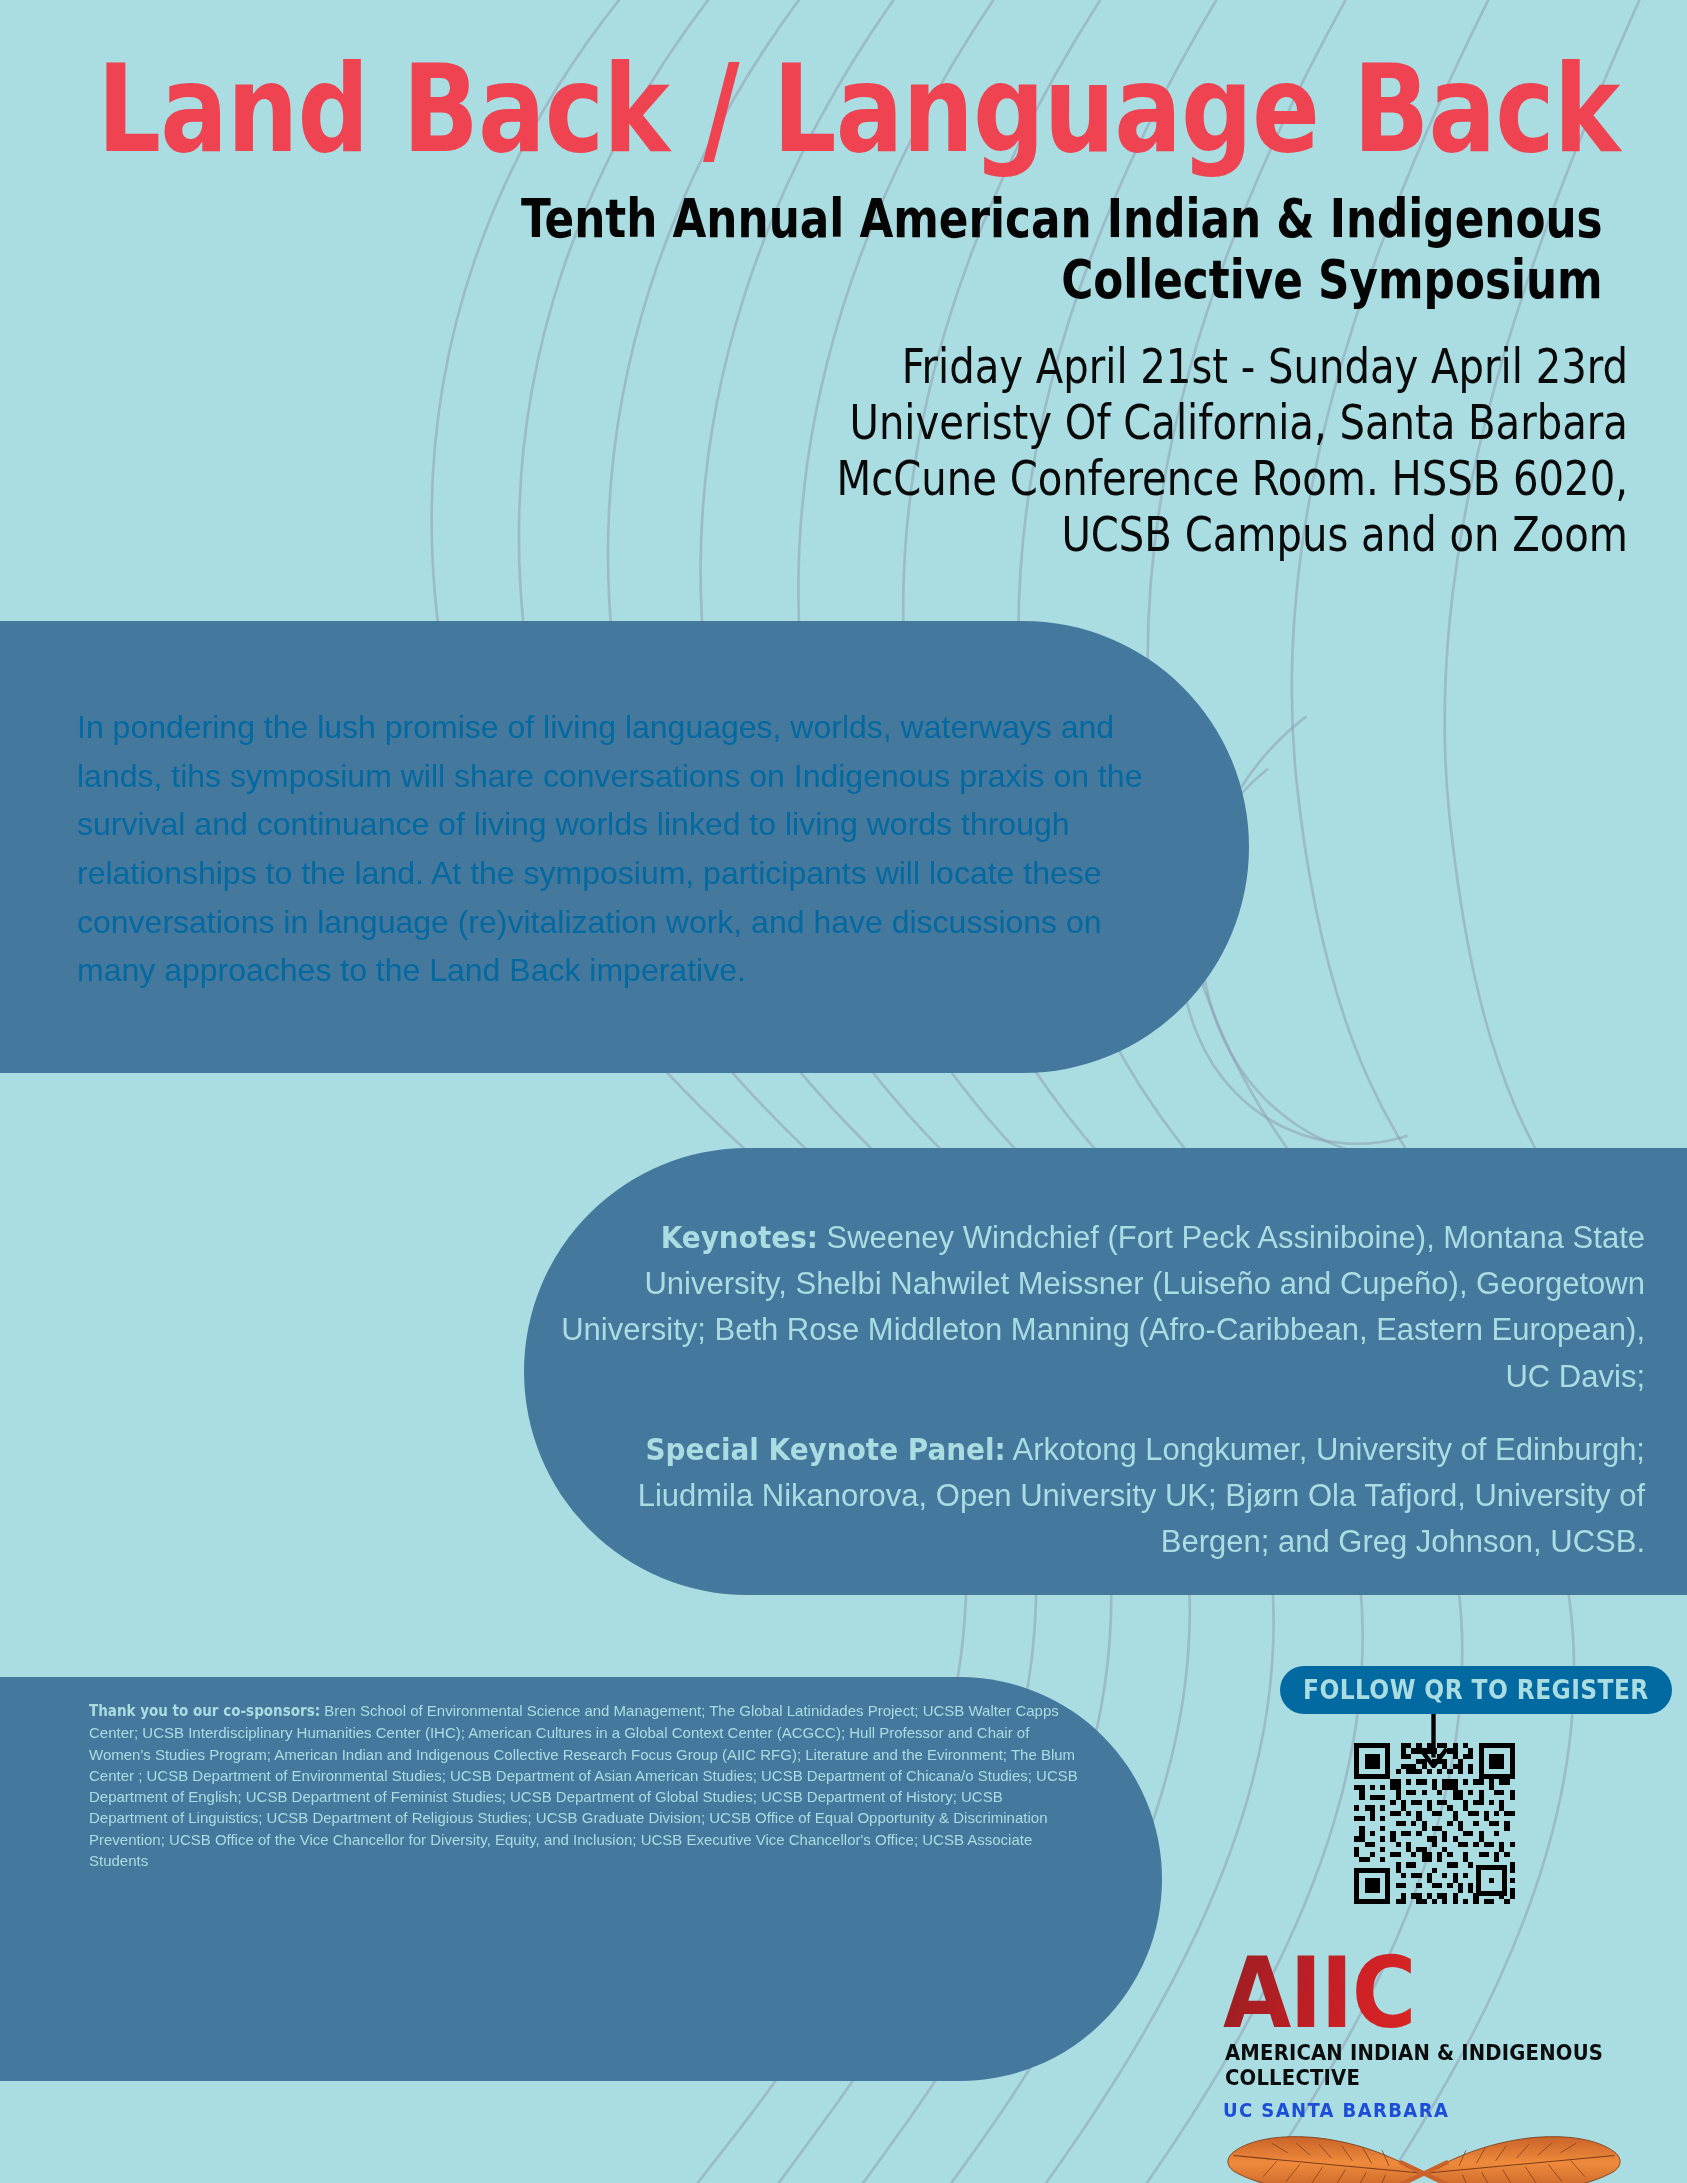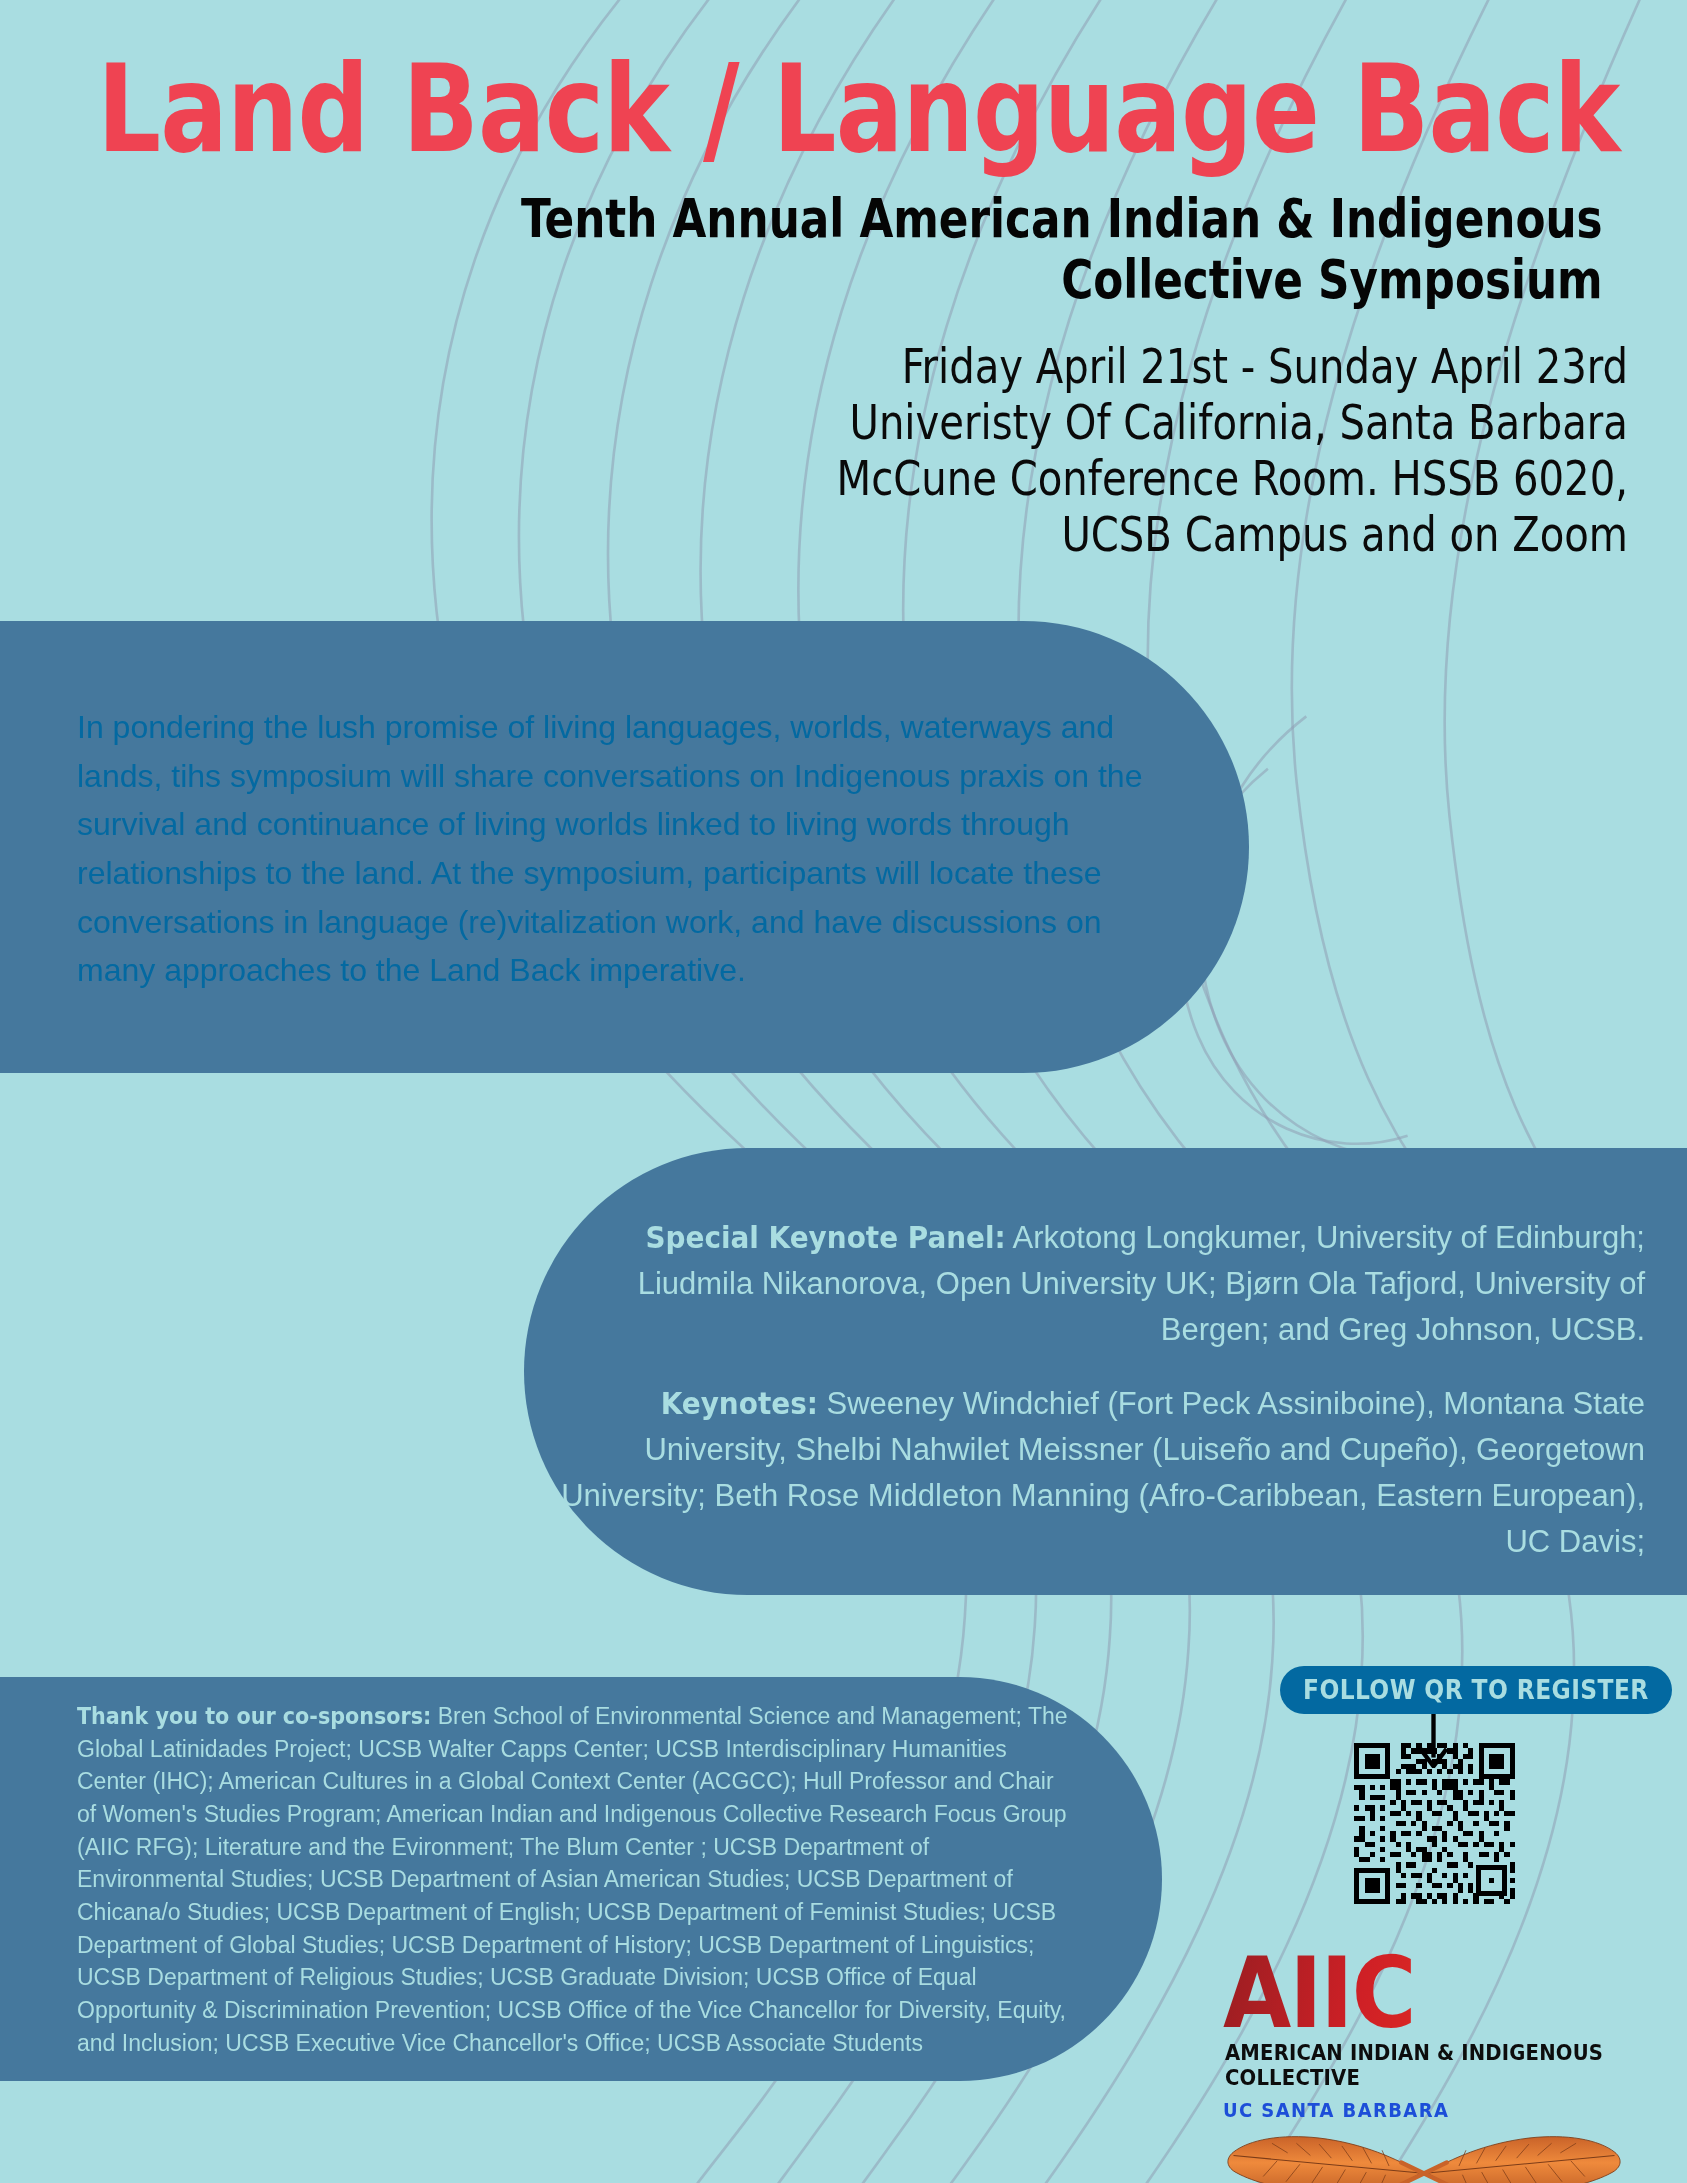--- a/index.html
+++ b/index.html
@@ -91,23 +91,23 @@
     text-align:right;
   }
   .keys-text .para{margin-bottom:26px;}
   .keys-text .para:last-child{margin-bottom:0;}
   .keys-text b,.spon-text b{
     font-family:"Liberation Sans Narrow","DejaVu Sans Condensed","Liberation Sans",sans-serif;
     font-weight:bold;
   }
   .spon-text{
     position:absolute;z-index:6;
-    left:77px;top:1700px;width:996px;
+    left:89px;top:1700px;width:996px;
     color:#a9dde1;
-    font-size:23px;line-height:1.42;
+    font-size:15px;line-height:1.42;
   }
   
   #register-pill{
     position:absolute;z-index:7;
     left:1280px;top:1666px;
     background:#0369a1;
     border-radius:35px;
     padding:8.7px 23px 9.6px;
     color:#a9dde1;
     font-family:"Liberation Sans Narrow","DejaVu Sans Condensed","Liberation Sans",sans-serif;
@@ -201,24 +201,24 @@
       <div>UCSB Campus and on Zoom</div>
     </div>
   </div>
 
   <div class="panel" id="panel-desc"></div>
   <div class="desc-text">In pondering the lush promise of living languages, worlds, waterways and lands, tihs symposium will share conversations on Indigenous praxis on the survival and continuance of living worlds linked to living words through relationships to the land. At the symposium, participants will locate these conversations in language (re)vitalization work, and have discussions on many approaches to the Land Back imperative.</div>
 
   <div class="panel" id="panel-keys"></div>
   <div class="keys-text">
     <div class="para">
-      <b>Special Keynote Panel:</b><span> Arkotong Longkumer, University of Edinburgh; Liudmila Nikanorova, Open University UK; Bjørn Ola Tafjord, University of Bergen; and Greg Johnson, UCSB.</span>
+      <b>Keynotes:</b><span> Sweeney Windchief (Fort Peck Assiniboine), Montana State University, Shelbi Nahwilet Meissner (Luiseño and Cupeño), Georgetown University; Beth Rose Middleton Manning (Afro-Caribbean, Eastern European), UC Davis;</span>
     </div>
     <div class="para">
-      <b>Keynotes:</b><span> Sweeney Windchief (Fort Peck Assiniboine), Montana State University, Shelbi Nahwilet Meissner (Luiseño and Cupeño), Georgetown University; Beth Rose Middleton Manning (Afro-Caribbean, Eastern European), UC Davis;</span>
+      <b>Special Keynote Panel:</b><span> Arkotong Longkumer, University of Edinburgh; Liudmila Nikanorova, Open University UK; Bjørn Ola Tafjord, University of Bergen; and Greg Johnson, UCSB.</span>
     </div>
   </div>
 
   <div class="panel" id="panel-spon"></div>
   <div class="spon-text">
     <b>Thank you to our co-sponsors:</b><span> Bren School of Environmental Science and Management;  The Global Latinidades Project; UCSB Walter Capps Center; UCSB Interdisciplinary Humanities Center (IHC); American Cultures in a Global Context Center (ACGCC); Hull Professor and Chair of Women's Studies Program;   American Indian and Indigenous Collective Research Focus Group (AIIC RFG);  Literature and the Evironment;  The Blum Center ; UCSB Department of Environmental Studies; UCSB Department of Asian American Studies; UCSB Department of Chicana/o Studies; UCSB Department of English; UCSB Department of Feminist Studies; UCSB Department of Global Studies; UCSB Department of History; UCSB Department of Linguistics; UCSB Department of Religious Studies; UCSB Graduate Division; UCSB Office of Equal Opportunity &amp; Discrimination Prevention;  UCSB Office of the Vice Chancellor for Diversity, Equity, and Inclusion; UCSB Executive Vice Chancellor's Office; UCSB Associate Students</span>
   </div>
 
   <div id="register-pill">FOLLOW QR TO REGISTER</div>
 

